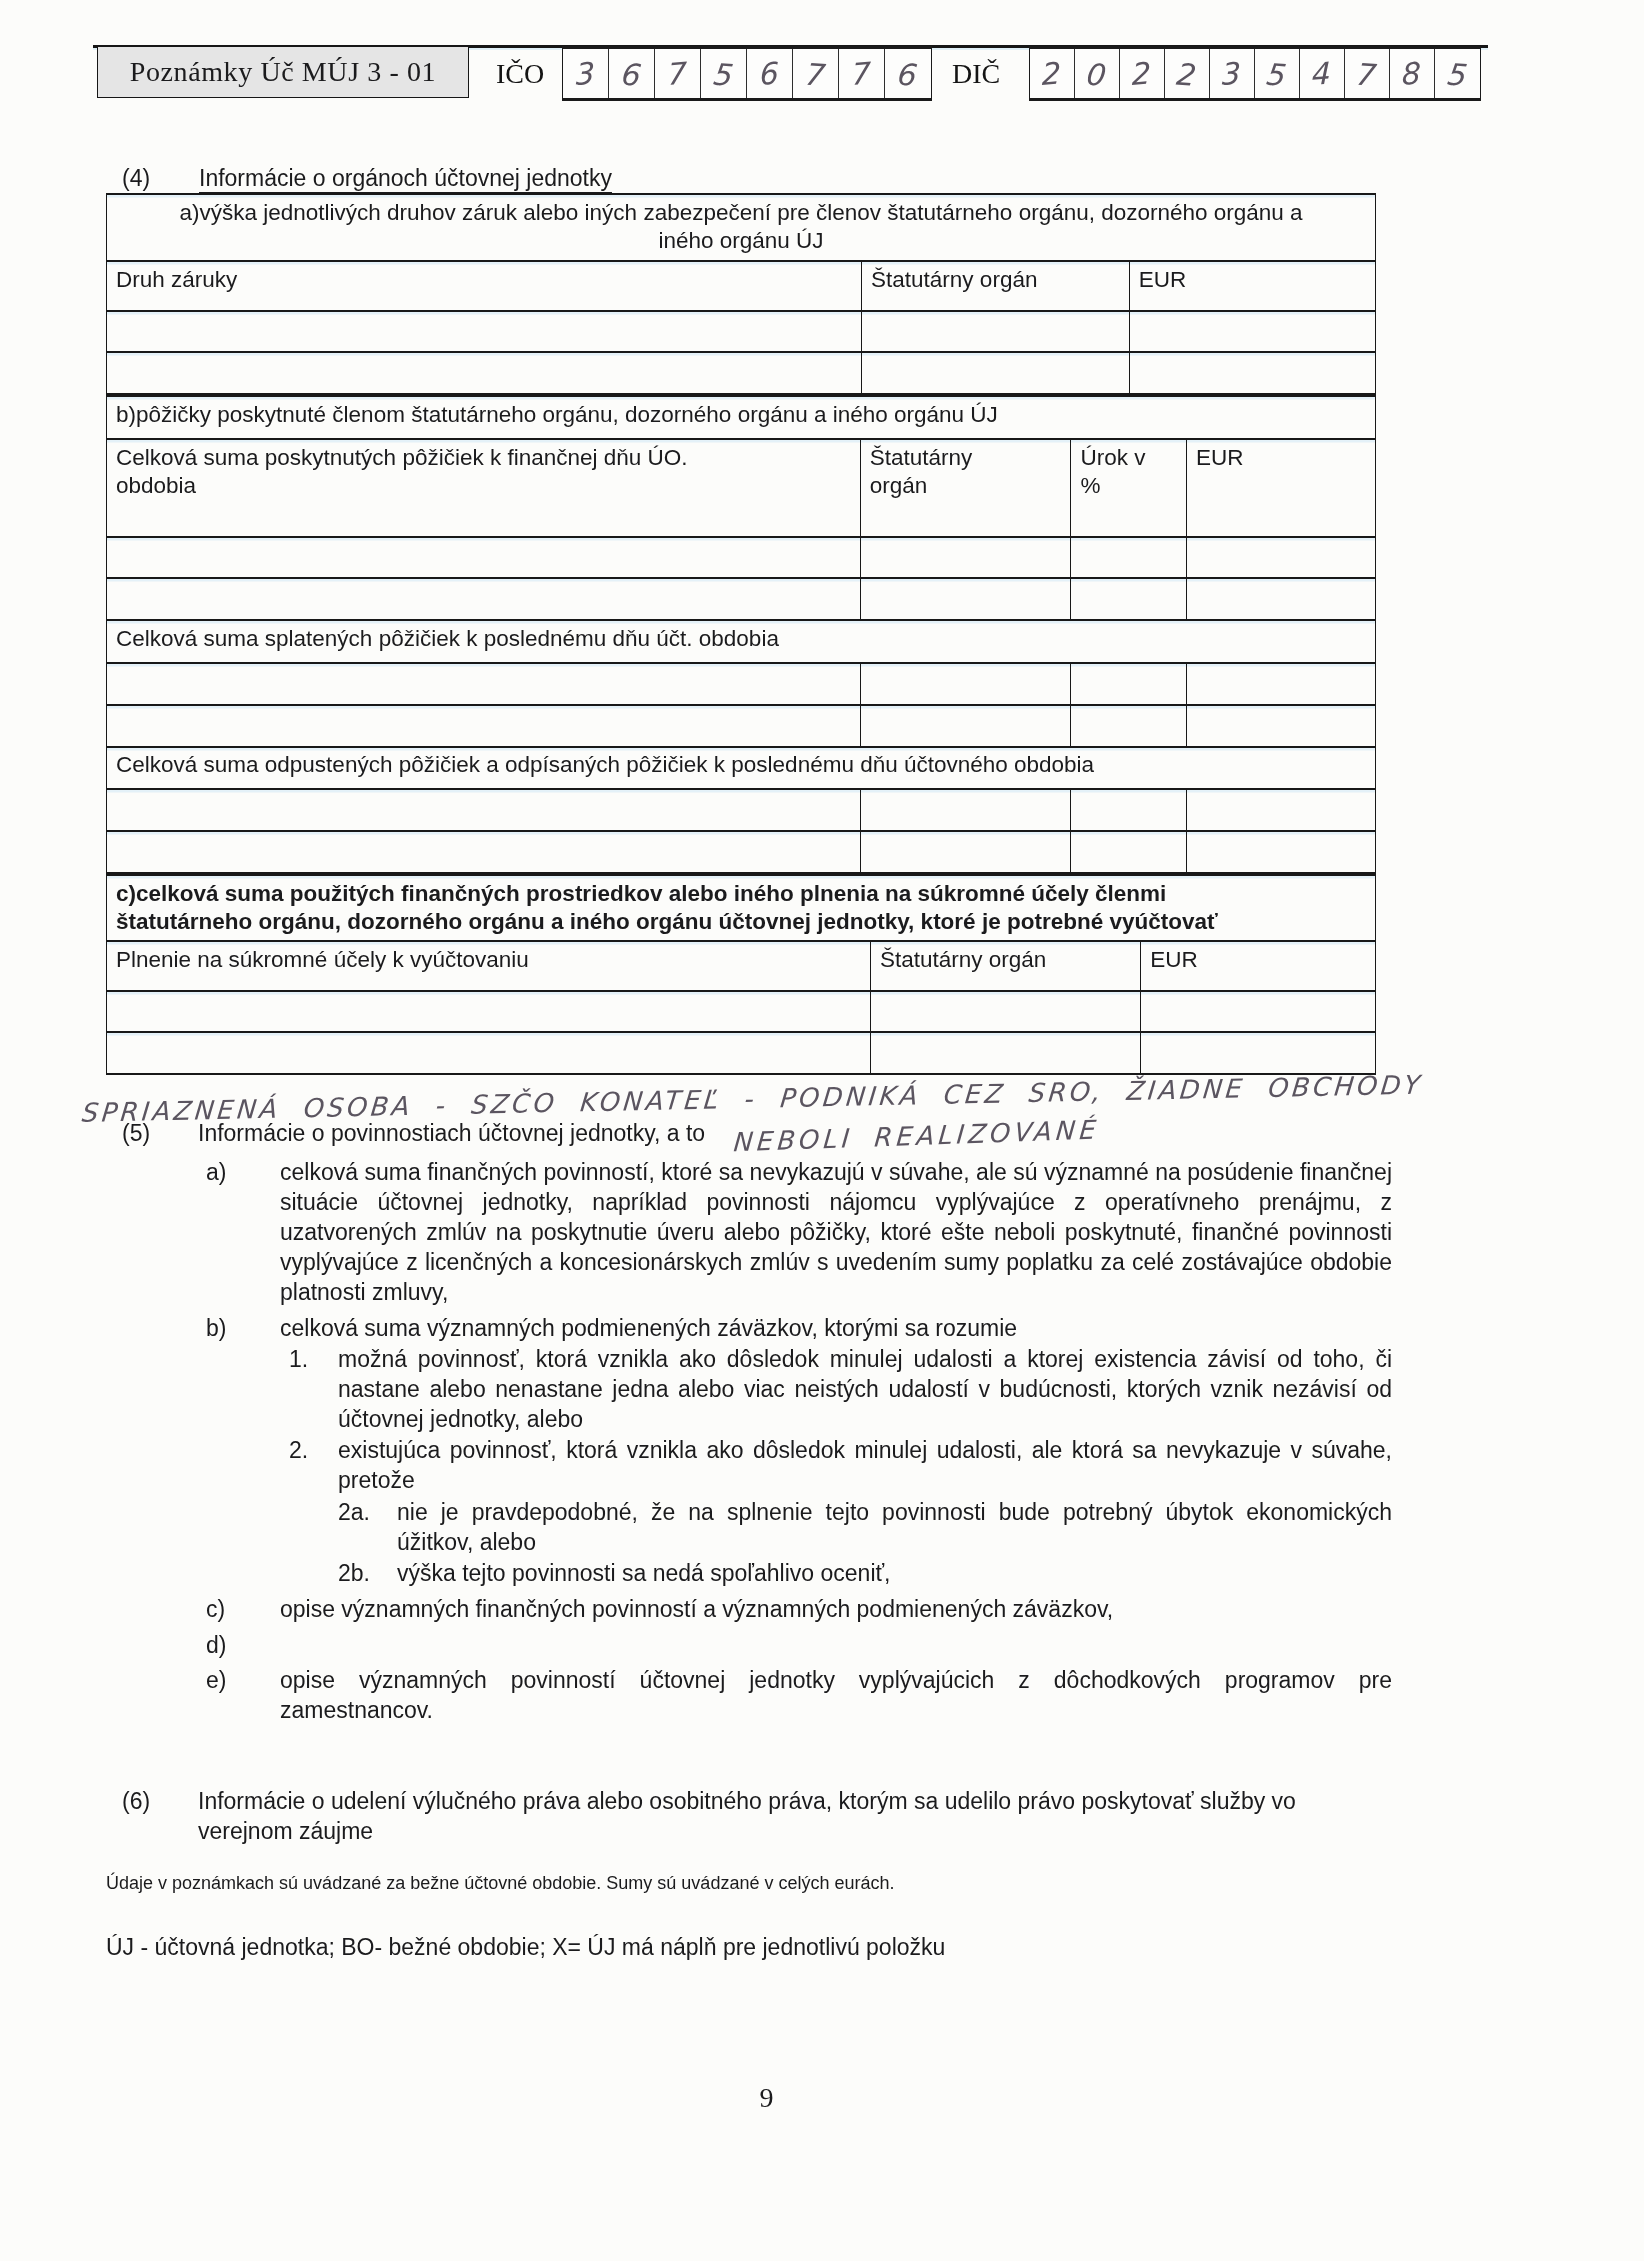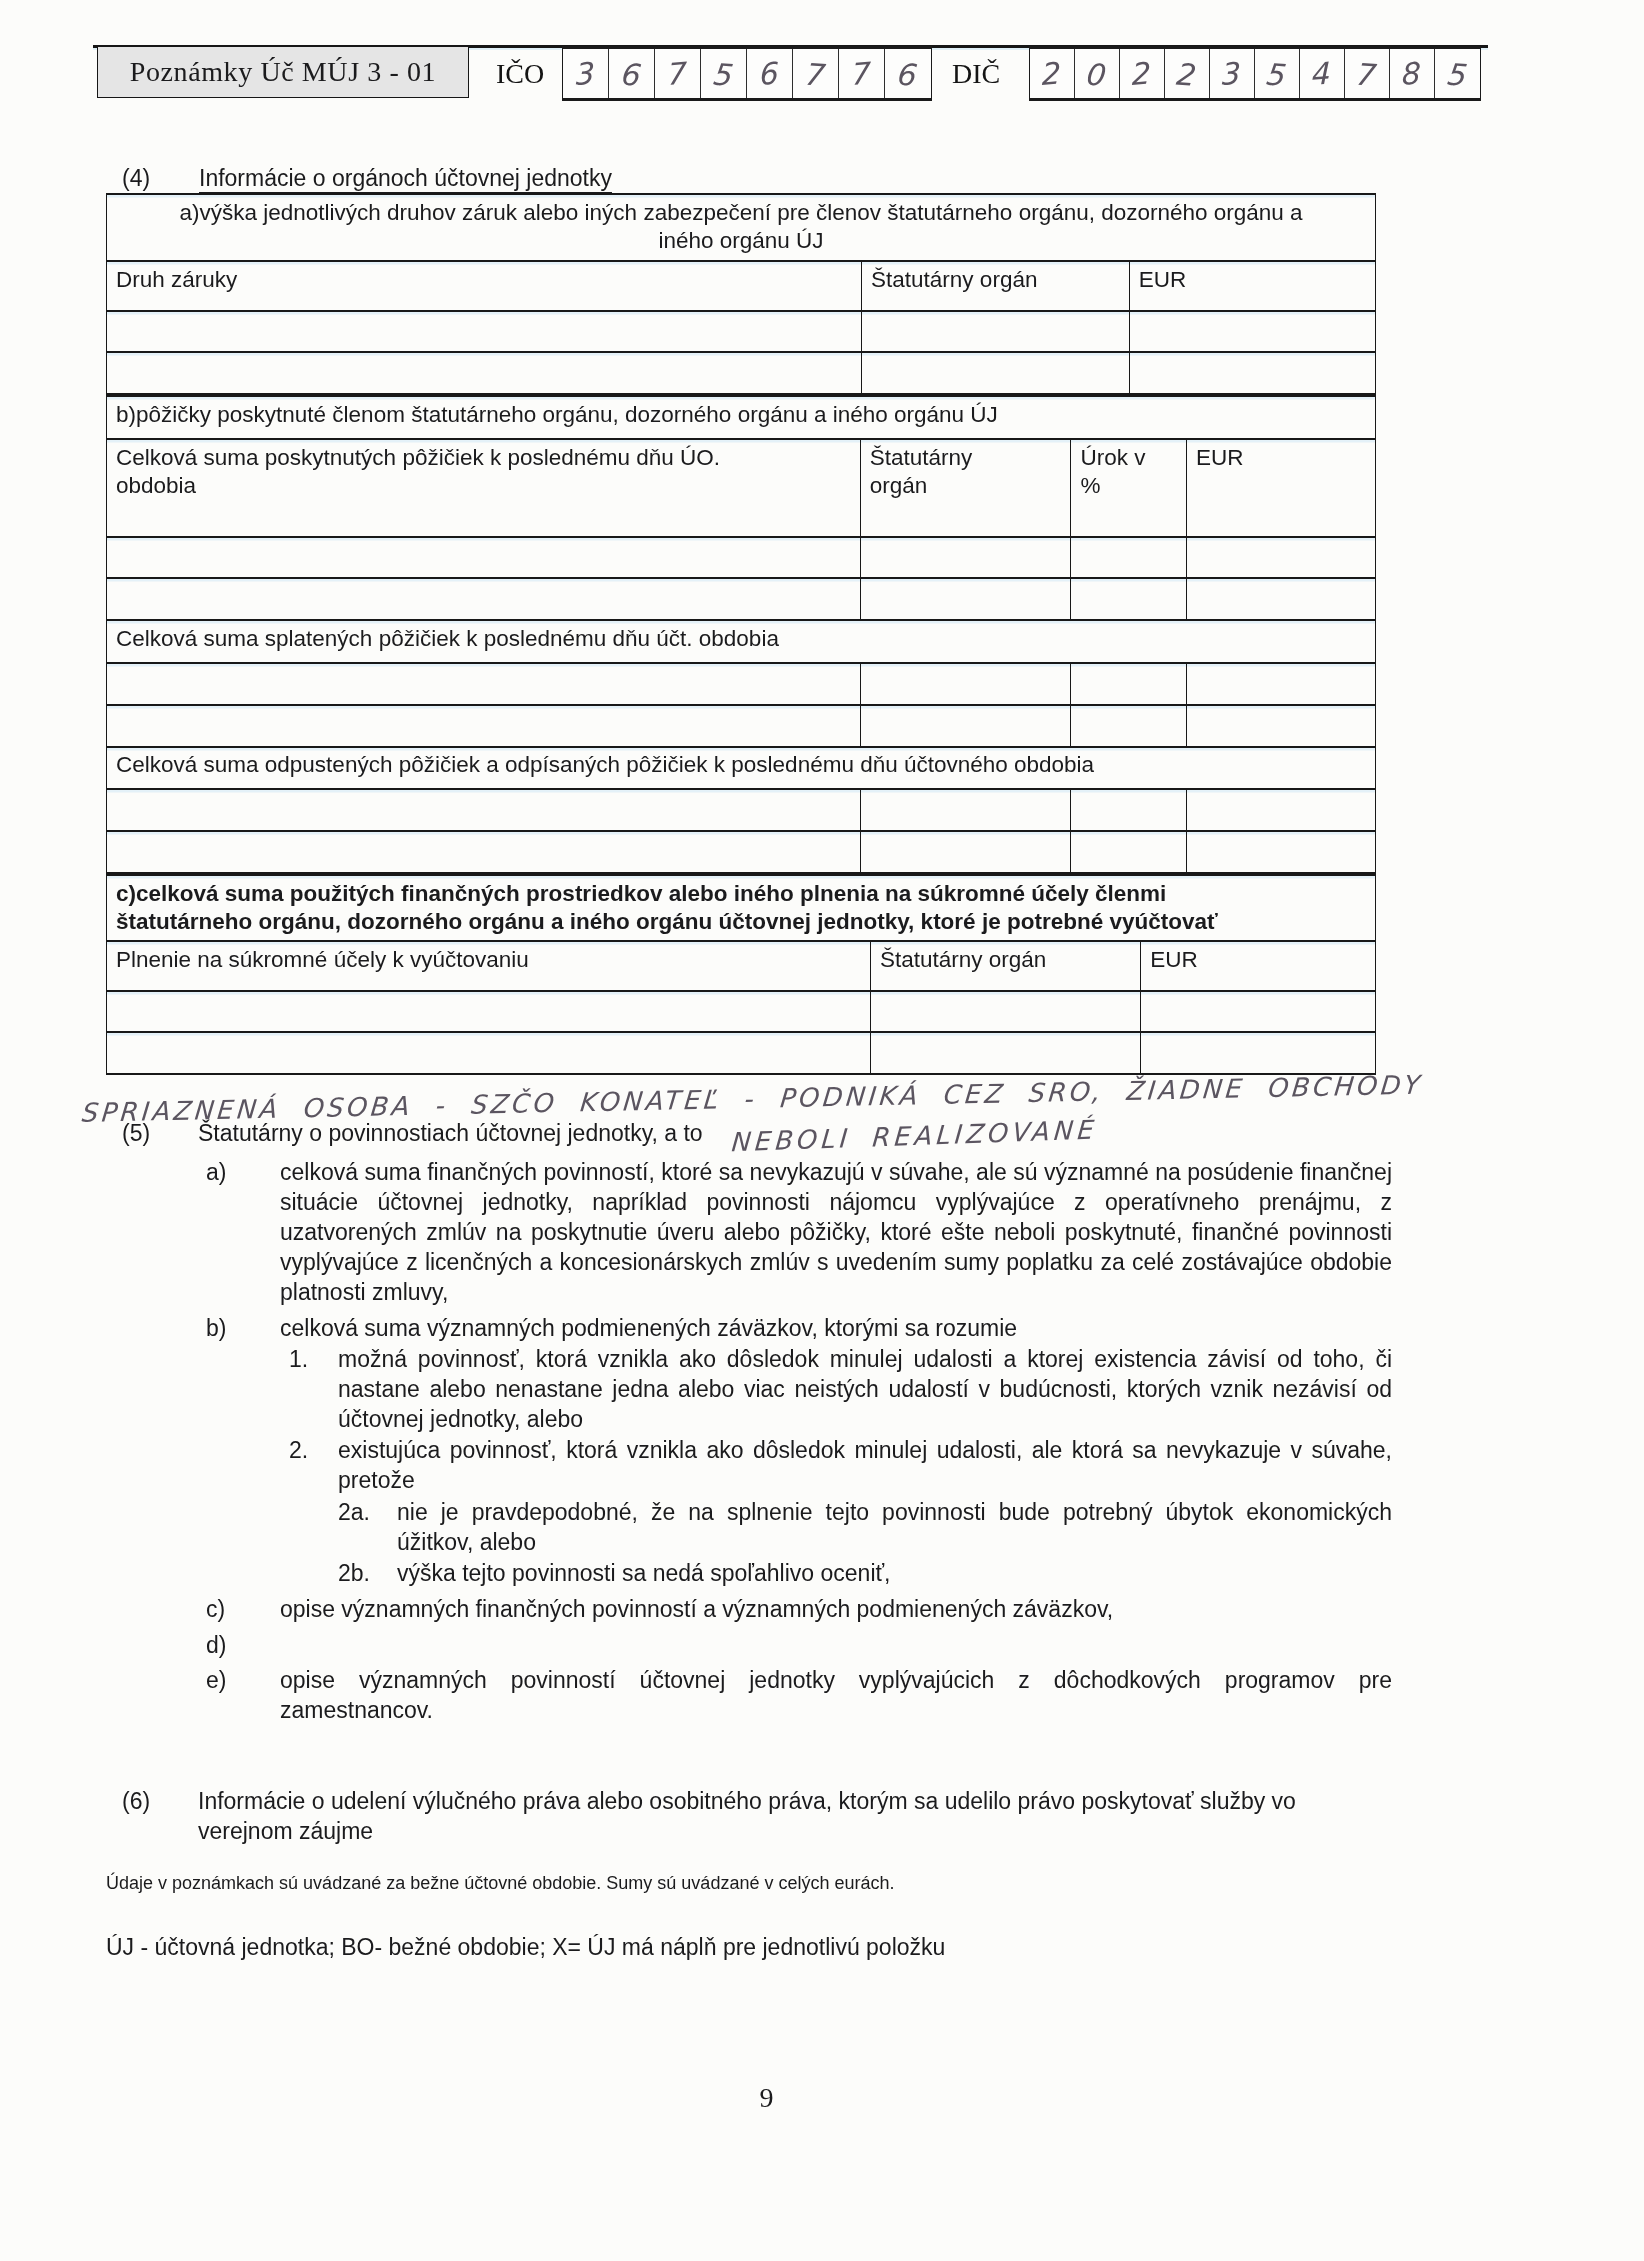--- a/index.html
+++ b/index.html
@@ -186,21 +186,21 @@
         <col style="width:59.4%">
         <col style="width:16.6%">
         <col style="width:9.1%">
         <col style="width:14.9%">
       </colgroup>
     <tbody>
       <tr class="cap">
         <td colspan="4"><span>b)pôžičky poskytnuté členom štatutárneho orgánu, dozorného orgánu a iného orgánu ÚJ</span></td>
       </tr>
       <tr class="hdrb">
-        <td><span class="limit limit-uo">Celková suma poskytnutých pôžičiek k poslednému dňu ÚO. obdobia</span></td>
+        <td><span class="limit limit-uo">Celková suma poskytnutých pôžičiek k finančnej dňu ÚO. obdobia</span></td>
         <td><span class="limit limit-so">Štatutárny orgán</span></td>
         <td><span class="limit limit-ur">Úrok v %</span></td>
         <td>EUR</td>
       </tr>
       <tr class="emp">
         <td></td>
           <td></td>
           <td></td>
           <td></td>
       </tr>
@@ -269,21 +269,21 @@
           <td></td>
       </tr>
     </tbody>
   </table>
 </div>
 
 <div class="hw hw-note">SPRIAZNENÁ OSOBA - SZČO KONATEĽ - PODNIKÁ CEZ SRO, ŽIADNE OBCHODY</div>
 
 <div class="sec5">
   <div class="head">
-    <span class="num">(5)</span><span>Štatutárny o povinnostiach účtovnej jednotky, a to</span><span class="hw hw-status">NEBOLI REALIZOVANÉ</span>
+    <span class="num">(5)</span><span>Informácie o povinnostiach účtovnej jednotky, a to</span><span class="hw hw-status">NEBOLI REALIZOVANÉ</span>
   </div>
 
   <div class="li">
     <span class="lbl">a)</span>
     <span class="txt">celková suma finančných povinností, ktoré sa nevykazujú v súvahe, ale sú významné na posúdenie finančnej situácie účtovnej jednotky, napríklad povinnosti nájomcu vyplývajúce z operatívneho prenájmu, z uzatvorených zmlúv na poskytnutie úveru alebo pôžičky, ktoré ešte neboli poskytnuté, finančné povinnosti vyplývajúce z licenčných a koncesionárskych zmlúv s uvedením sumy poplatku za celé zostávajúce obdobie platnosti zmluvy,</span>
   </div>
 
   <div class="li">
     <span class="lbl">b)</span>
     <span class="txt">celková suma významných podmienených záväzkov, ktorými sa rozumie</span>

